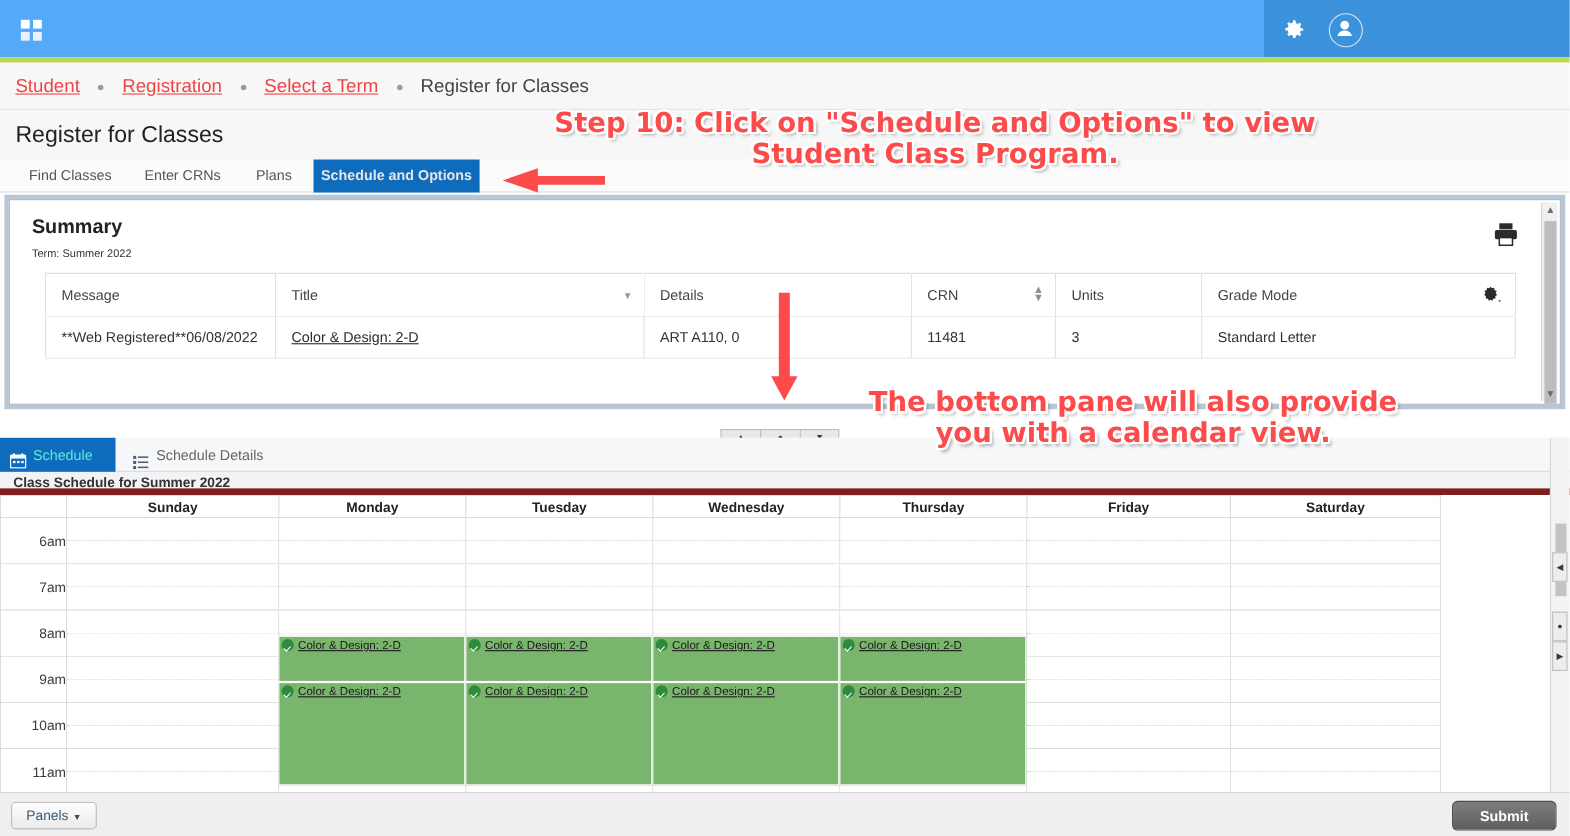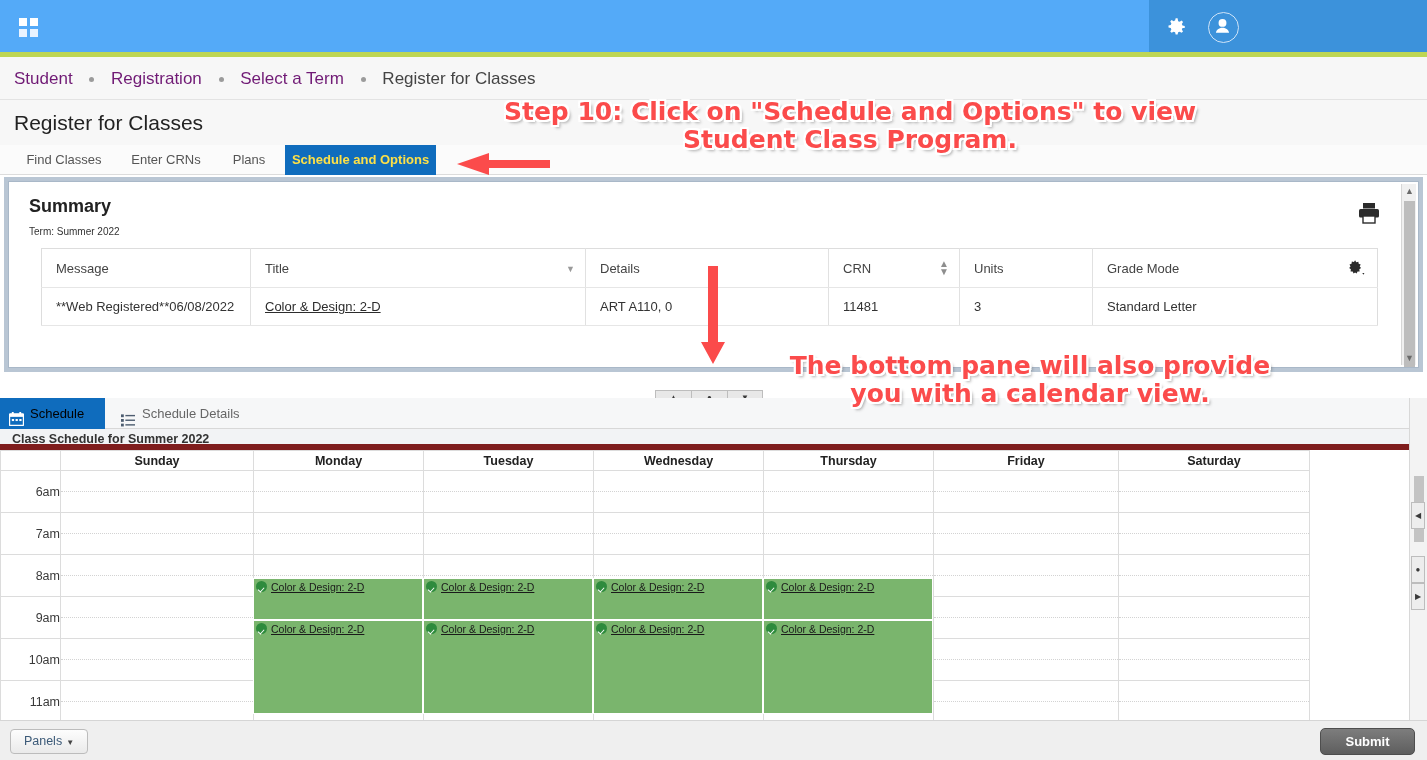--- a/index.html
+++ b/index.html
@@ -41,42 +41,42 @@
     background:#bed654;
   }
 
   
   .breadcrumb {
     position:absolute; left:0; top:57px; width:1427px; height:43px;
     background:#f7f7f7; border-bottom:1px solid #e3e3e3;
     font-size:17px; color:#1a5a96; padding-left:14px; line-height:43px;
     white-space:nowrap;
   }
-  .breadcrumb a { color:#701a75; cursor:pointer; }
+  .breadcrumb a { color:#ef4444; text-decoration:underline; cursor:pointer; }
   .breadcrumb .cur { color:#444; text-decoration:none; }
   .bc-dot { display:inline-block; width:5px; height:5px; border-radius:50%;
     background:#9b9b9b; margin:0 12px; vertical-align:middle; }
 
   
   .pagetitle {
     position:absolute; left:0; top:100px; width:1427px; height:45px;
     background:#f7f7f7; color:#222; font-size:21px;
     padding-left:14px; line-height:45px; font-weight:400;
   }
 
   
   .tabsrow {
     position:absolute; left:0; top:145px; width:1427px; height:30px;
     background:#fbfbfb; border-bottom:1px solid #dcdcdc;
   }
   .tab {
     position:absolute; top:0; height:30px; line-height:30px;
     font-size:13px; color:#555; text-align:center; cursor:pointer;
   }
-  .tab.active { background:#0f6cbd; color:#fde047; font-weight:bold; }
+  .tab.active { background:#0f6cbd; color:#e5e5e5; font-weight:bold; }
 
   
   .pane-top {
     position:absolute; left:4px; top:177px; width:1419px; height:195px;
     background:#b9c6d4; padding:4px;
   }
   .pane-top-inner {
     position:relative; width:100%; height:100%;
     background:#fff; border:1px solid #a9b8c8; overflow:hidden;
   }
@@ -116,21 +116,21 @@
     font-size:8px; line-height:14px; color:#3a3a3a; cursor:pointer; }
   .dbtn:last-child { border-right:1px solid #bdbdbd; }
 
   
   .pane-bot { position:absolute; left:0; top:398px; width:1427px; height:322px;
     background:#fff; }
   .btabs { position:absolute; left:0; top:0; width:1427px; height:31px;
     background:#f6f7f8; border-bottom:1px solid #d8d8d8; }
   .btab { position:absolute; top:0; height:31px; line-height:31px;
     font-size:13px; color:#666; cursor:pointer; padding-left:30px; }
-  .btab.active { background:#0f6cbd; color:#000000; }
+  .btab.active { background:#0f6cbd; color:#5eead4; }
   .cal-icon { position:absolute; left:9px; top:8px; width:15px; height:14px; }
   .list-icon { position:absolute; left:9px; top:9px; width:14px; height:13px; }
 
   .cls-hdr { position:absolute; left:0; top:31px; width:1427px; height:21px;
     background:#f2f3f5; border-bottom:6px solid #7f1d1d;
     font-size:12.5px; font-weight:bold; color:#333; padding-left:12px; line-height:21px; }
 
   .caltable { position:absolute; left:0; top:52px; width:1145px;
     border-collapse:collapse; table-layout:fixed; }
   .caltable th {

